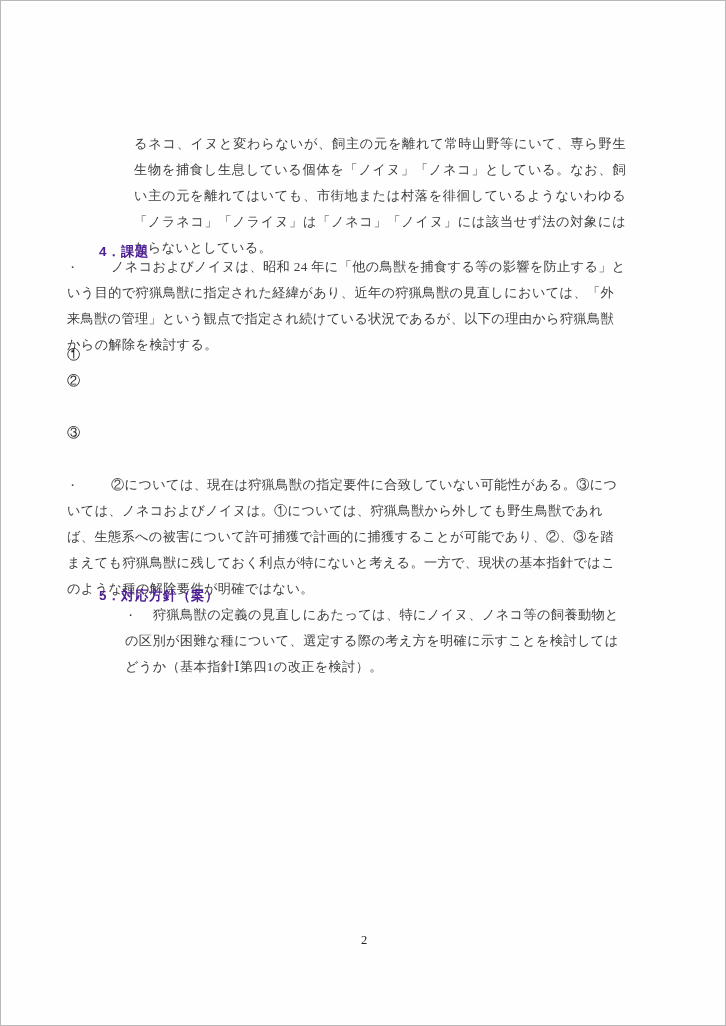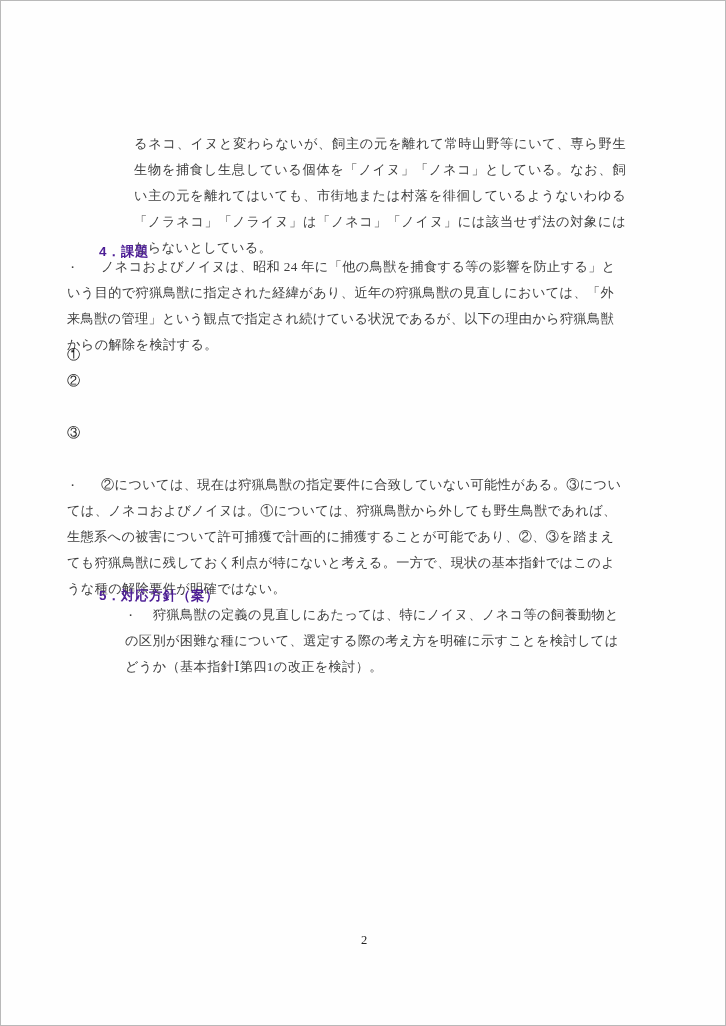--- a/index.html
+++ b/index.html
@@ -74,21 +74,21 @@
     font-family: "Liberation Serif", "DejaVu Serif", serif;
     font-size: 13.2px;
     line-height: 26px;
     color: #1c1c1c;
   }
   .row .marker.dot {
     font-size: 11px;
     color: #3a3a3a;
   }
   .row .body {
-    margin-left: 34px;
+    margin-left: 44px;
   }
 
   
   .row-s4 {
     left: 66px;
     width: 559px;
   }
   .row-s4 .body { width: 525px; }
 
   

